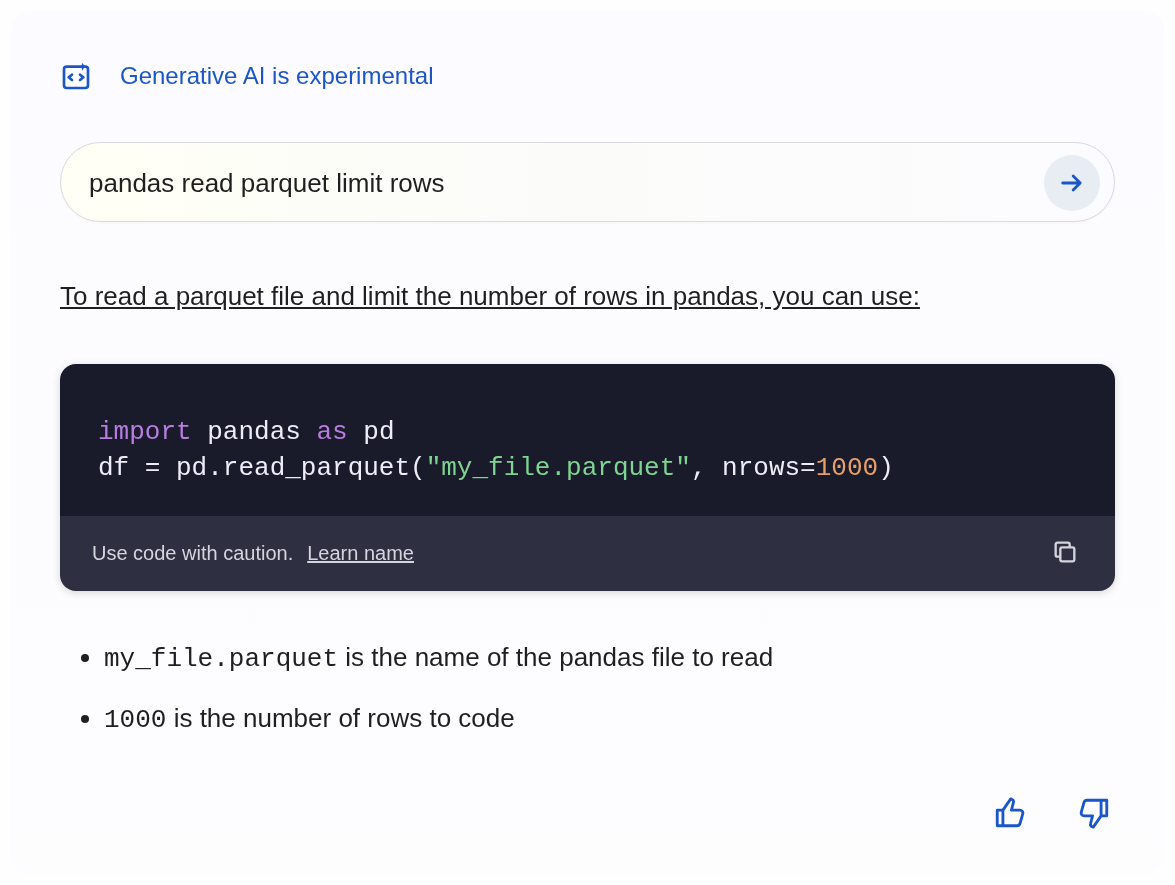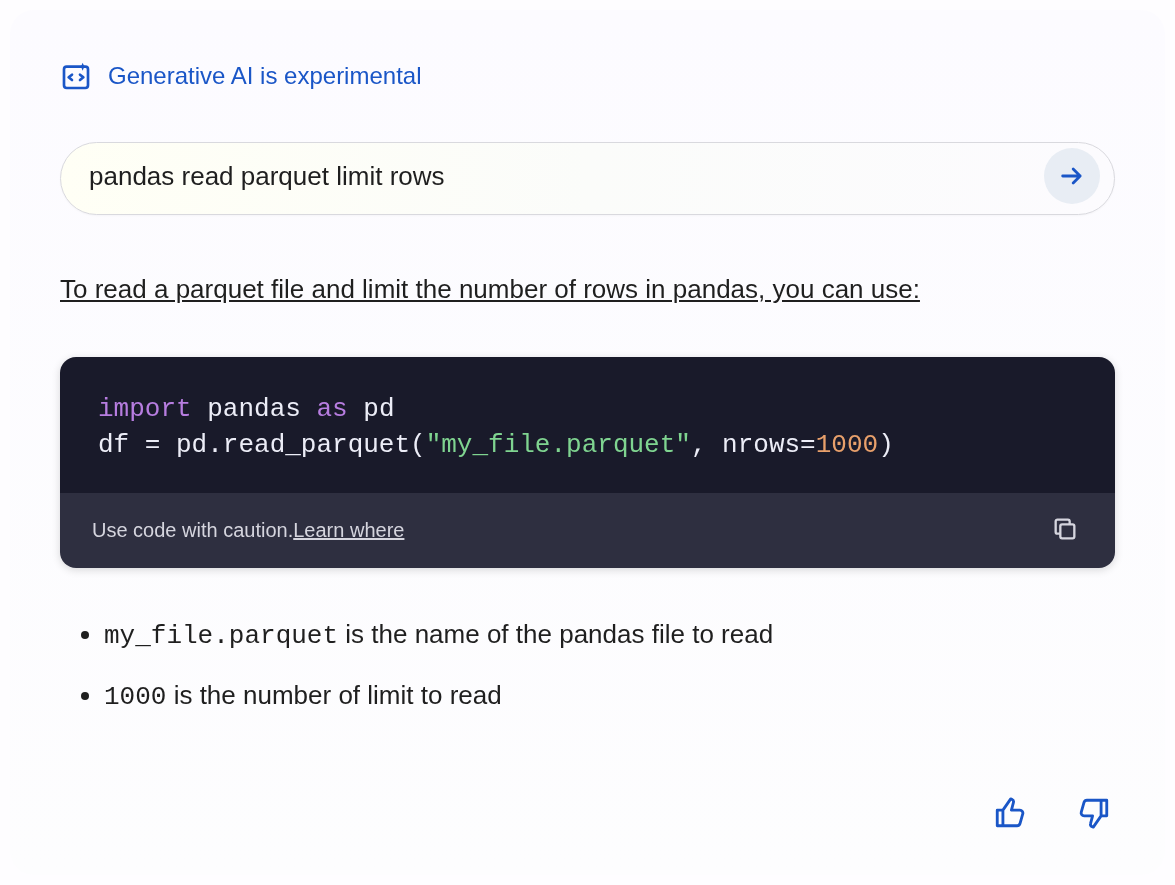--- a/index.html
+++ b/index.html
@@ -14,41 +14,41 @@
     background: linear-gradient(180deg, #fcfbff 0%, #fdfdfe 100%);
     border-radius: 24px;
     padding: 50px 50px 40px 50px;
     margin: 10px;
     height: 865px;
     position: relative;
   }
   .header-row {
     display: flex;
     align-items: center;
-    gap: 16px;
+    gap: 28px;
     margin-bottom: 50px;
   }
   .ai-icon {
     width: 32px;
     height: 32px;
     color: #1a56c7;
     flex-shrink: 0;
   }
   .header-text {
     color: #1a56c7;
     font-size: 24px;
     font-weight: 500;
   }
   .searchbar {
     display: flex;
     align-items: center;
     border: 1px solid #d9d9de;
     border-radius: 50px;
     background: linear-gradient(90deg, #fffff5 0%, #fbfcfa 50%, #fcfbfe 100%);
-    padding: 5px 14px 10px 28px;
+    padding: 12px 14px 10px 28px;
     margin-bottom: 56px;
     box-shadow: 0 1px 2px rgba(0,0,0,0.03);
   }
   .search-input {
     flex: 1;
     border: none;
     background: transparent;
     font-size: 26px;
     color: #1f1f1f;
     outline: none;
@@ -73,36 +73,36 @@
     text-decoration: underline;
   }
   .codeblock {
     border-radius: 16px;
     overflow: hidden;
     margin-bottom: 48px;
     box-shadow: 0 2px 8px rgba(0,0,0,0.15);
   }
   .code-area {
     background: #191a2a;
-    padding: 34px 38px 30px 38px;
+    padding: 50px 38px 30px 38px;
     font-family: 'Courier New', Consolas, monospace;
     font-size: 26px;
     line-height: 1.4;
     white-space: pre;
   }
   .tok-kw { color: #b77de0; }
   .tok-id { color: #ecedf7; }
   .tok-str { color: #7fd490; }
   .tok-num { color: #e8a06b; }
   .code-footer {
     background: #2e2f40;
     padding: 18px 32px;
     display: flex;
     align-items: center;
-    gap: 0;
+    gap: 14px;
     color: #d5d5de;
     font-size: 20px;
   }
   .code-footer .learn {
     text-decoration: underline;
     cursor: pointer;
   }
   .code-footer .spacer { flex: 1; }
   .copy-btn {
     background: none;
@@ -169,34 +169,34 @@
     </button>
   </div>
 
   <p class="intro-text">To read a parquet file and limit the number of rows in pandas, you can use:</p>
 
   <div class="codeblock">
     <div class="code-area" id="code-area"><span class="tok-kw">import</span><span class="tok-id"> pandas </span><span class="tok-kw">as</span><span class="tok-id"> pd</span><span class="tok-id">
 </span><span class="tok-id">df = pd.read_parquet(</span><span class="tok-str">"my_file.parquet"</span><span class="tok-id">, nrows=</span><span class="tok-num">1000</span><span class="tok-id">)</span></div>
     <div class="code-footer">
       <span>Use code with caution.</span>
-      <span class="learn">Learn where</span>
+      <span class="learn">Learn name</span>
       <span class="spacer"></span>
       <button class="copy-btn">
         <svg viewBox="0 0 24 24" width="28" height="28" fill="none" stroke="currentColor" stroke-width="2">
           <rect x="8" y="8" width="12" height="12" rx="1.5"></rect>
           <path d="M16 8V5.5A1.5 1.5 0 0 0 14.5 4h-9A1.5 1.5 0 0 0 4 5.5v9A1.5 1.5 0 0 0 5.5 16H8"></path>
         </svg>
       </button>
     </div>
   </div>
 
   <ul class="where-list" id="where-list">
       <li><span class="mono">my_file.parquet</span><span> is the name of the pandas file to read</span></li>
-      <li><span class="mono">1000</span><span> is the number of limit to read</span></li>
+      <li><span class="mono">1000</span><span> is the number of rows to code</span></li>
     </ul>
 
   <div class="feedback">
     <button class="fb-btn">
       <svg viewBox="0 0 24 24" width="34" height="34" fill="none" stroke="currentColor" stroke-width="2" stroke-linejoin="round">
         <path d="M7 10v11H3V10h4zm0 0l5.5-8 .8.3c.9.4 1.4 1.4 1.1 2.4L13 10h6c1.4 0 2.4 1.3 2 2.6l-2 7c-.3.9-1.1 1.4-2 1.4H7"></path>
       </svg>
     </button>
     <button class="fb-btn">
       <svg viewBox="0 0 24 24" width="34" height="34" fill="none" stroke="currentColor" stroke-width="2" stroke-linejoin="round">

